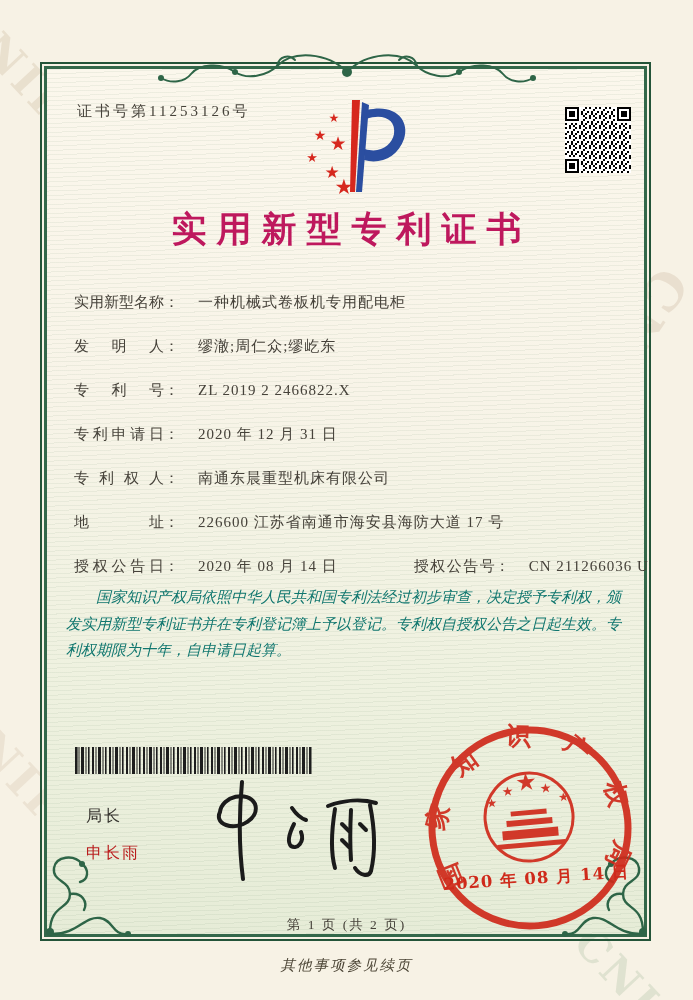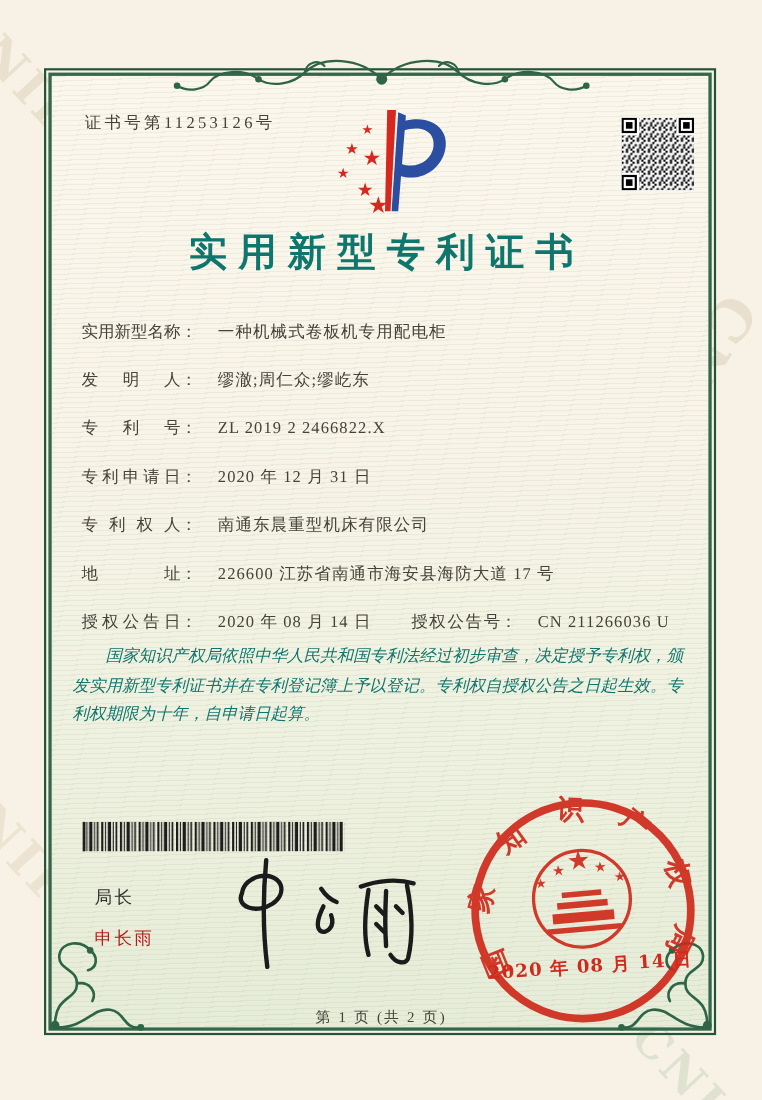--- a/index.html
+++ b/index.html
@@ -55,33 +55,33 @@
   
   .cert-no{
     position:absolute;left:77px;top:102px;z-index:3;
     font-size:15px;letter-spacing:3px;color:#46423a;
   }
   .logo{position:absolute;left:292px;top:94px;z-index:3;}
   .qr{position:absolute;left:565px;top:107px;z-index:3;}
   .title{
     position:absolute;left:0;width:100%;top:206px;z-index:3;
     text-align:center;font-size:35px;font-weight:bold;
-    letter-spacing:10px;text-indent:10px;color:#0f766e;
+    letter-spacing:10px;text-indent:10px;color:#be185d;
     font-family:Liberation Sans, sans-serif;
   }
   
   .fields{position:absolute;left:74px;top:290px;width:556px;z-index:3;color:#46423a;}
   .frow{line-height:25px;margin-bottom:19px;font-size:15px;white-space:nowrap;}
   .flabel{
     display:inline-block;width:6em;vertical-align:top;
     text-align:justify;text-align-last:justify;
   }
   .fcolon{display:inline-block;vertical-align:top;}
   .fvalue{display:inline-block;vertical-align:top;margin-left:19px;letter-spacing:1px;}
-  .flabel-right{margin-left:36px;width:5.4em;}
+  .flabel-right{margin-left:76px;width:5.4em;}
   
   .body-text{
     position:absolute;left:66px;top:584px;width:562px;z-index:3;
     font-size:15px;line-height:26.5px;color:#0f766e;
     font-style:italic;
   }
   .body-text p{margin:0 0 3px 0;text-indent:2em;}
   
   .barcode{position:absolute;left:75px;top:747px;z-index:3;}
   .director-title{position:absolute;left:86px;top:806px;z-index:3;font-size:16px;color:#33312c;letter-spacing:2px;font-family:Liberation Sans, sans-serif;}
@@ -298,14 +298,15 @@
           <rect x="83" y="97" width="46" height="6"></rect>
           <rect x="78" y="107" width="56" height="9"></rect>
           <rect x="72" y="120" width="68" height="5"></rect>
         </g>
       </g>
     </svg>
     <div class="seal-date">2020 年 08 月 14 日</div>
   </div>
 
   <div class="page-indicator">第 1 页 (共 2 页)</div>
+  <div class="footer-note">其他事项参见续页</div>
 
 </div>
 
 </body></html>

